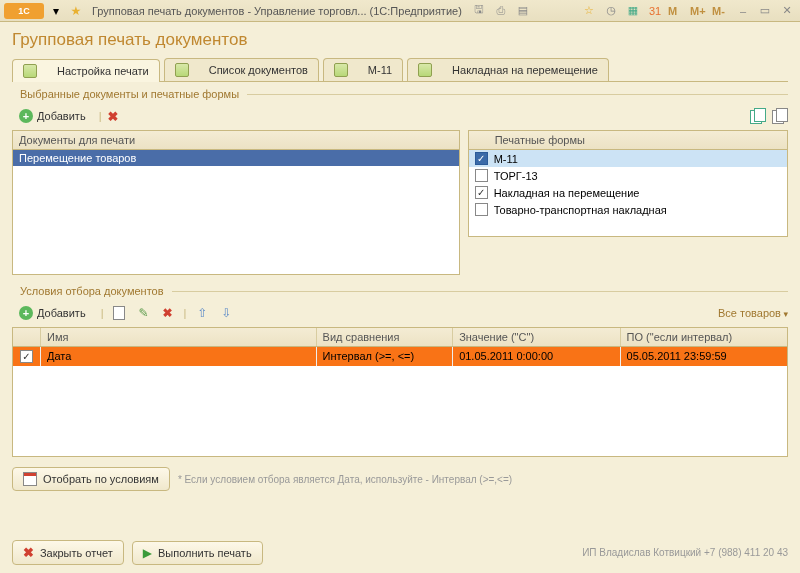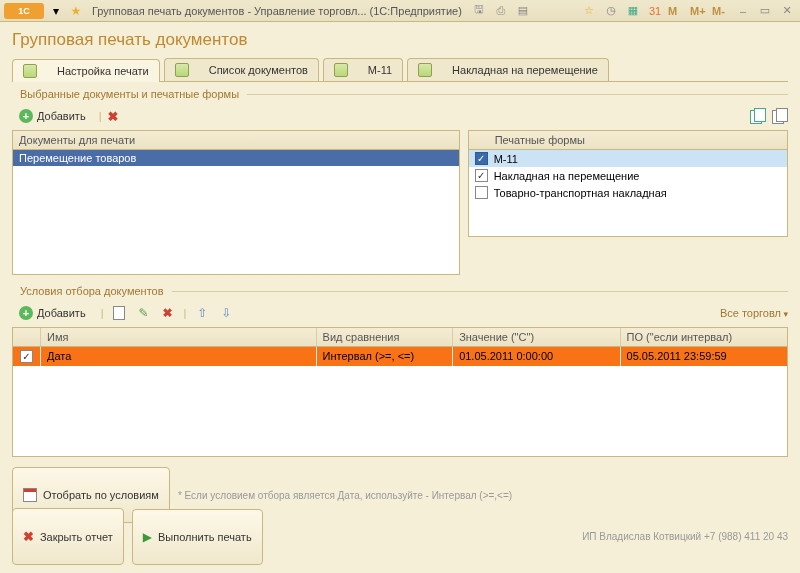--- a/index.html
+++ b/index.html
@@ -61,21 +61,21 @@
 .grid { border: 1px solid #c8b880; background: #fff; height: 130px; }
 .grid-head { display: flex; background: linear-gradient(#f4ecd4,#ece2c4); border-bottom: 1px solid #c8b880; }
 .grid-head > div { padding: 3px 6px; color: #555; border-right: 1px solid #d8cca0; }
 .grid-row { display: flex; }
 .grid-row > div { padding: 3px 6px; border-right: 1px solid #eee; }
 .grid-row.sel-light { background: #f97316; }
 .c0 { width: 28px; flex: 0 0 28px; display: flex; align-items: center; justify-content: center; }
 .c1 { flex: 1.7; } .c2 { flex: 0.8; } .c3 { flex: 1; } .c4 { flex: 1; border-right: none !important; }
 
 .bottom-row { display: flex; align-items: center; gap: 8px; margin-top: 10px; }
-.std-btn { display: flex; align-items: center; gap: 6px; padding: 20px 10px; border: 1px solid #c8b880; border-radius: 4px; background: linear-gradient(#fdf8e8,#f0e8cc); cursor: pointer; color: #333; }
+.std-btn { display: flex; align-items: center; gap: 6px; padding: 4px 10px; border: 1px solid #c8b880; border-radius: 4px; background: linear-gradient(#fdf8e8,#f0e8cc); cursor: pointer; color: #333; }
 .note { color: #999; font-size: 10px; }
 .cal-icon { width: 14px; height: 14px; border: 1px solid #888; background: #fff; position: relative; }
 .cal-icon::before { content: ""; position: absolute; top: 0; left: 0; right: 0; height: 3px; background: #d04030; }
 
 .footer { position: absolute; bottom: 8px; left: 12px; right: 12px; display: flex; align-items: center; gap: 8px; }
 .x-close { color: #d04030; font-weight: bold; font-size: 13px; }
 .play { color: #3a9a3a; font-size: 12px; }
 .footer-right { margin-left: auto; color: #999; font-size: 10px; }
 </style>
 </head>
@@ -149,20 +149,24 @@
     <div class="panel panel-right">
       <div class="panel-header">
           <span class="chkcol"></span>
           <span>Печатные формы</span>
         </div>
       <div class="row sel-light">
           <span class="chk blue checked"></span>
           <span>М-11</span>
         </div>
       <div class="row">
+          <span class="chk"></span>
+          <span>ТОРГ-13</span>
+        </div>
+      <div class="row">
           <span class="chk checked"></span>
           <span>Накладная на перемещение</span>
         </div>
       <div class="row">
           <span class="chk"></span>
           <span>Товарно-транспортная накладная</span>
         </div>
     </div>
   </div>
 
@@ -175,21 +179,21 @@
       </span>
     <span class="tb-sep">|</span>
     <span class="mini-icon">
         <span class="doc-icon"></span>
       </span>
     <span class="mini-icon edit-icon">✎</span>
     <span class="mini-icon x-icon">✖</span>
     <span class="tb-sep">|</span>
     <span class="mini-icon arrow-up">⇧</span>
     <span class="mini-icon arrow-down">⇩</span>
-    <span class="actions-link">Все торговл</span>
+    <span class="actions-link">Все товаров</span>
   </div>
 
   <div class="grid">
     <div class="grid-head">
       <div class="c0"></div>
       <div class="c1">Имя</div>
       <div class="c2">Вид сравнения</div>
       <div class="c3">Значение ("С")</div>
       <div class="c4">ПО ("если интервал)</div>
     </div>

